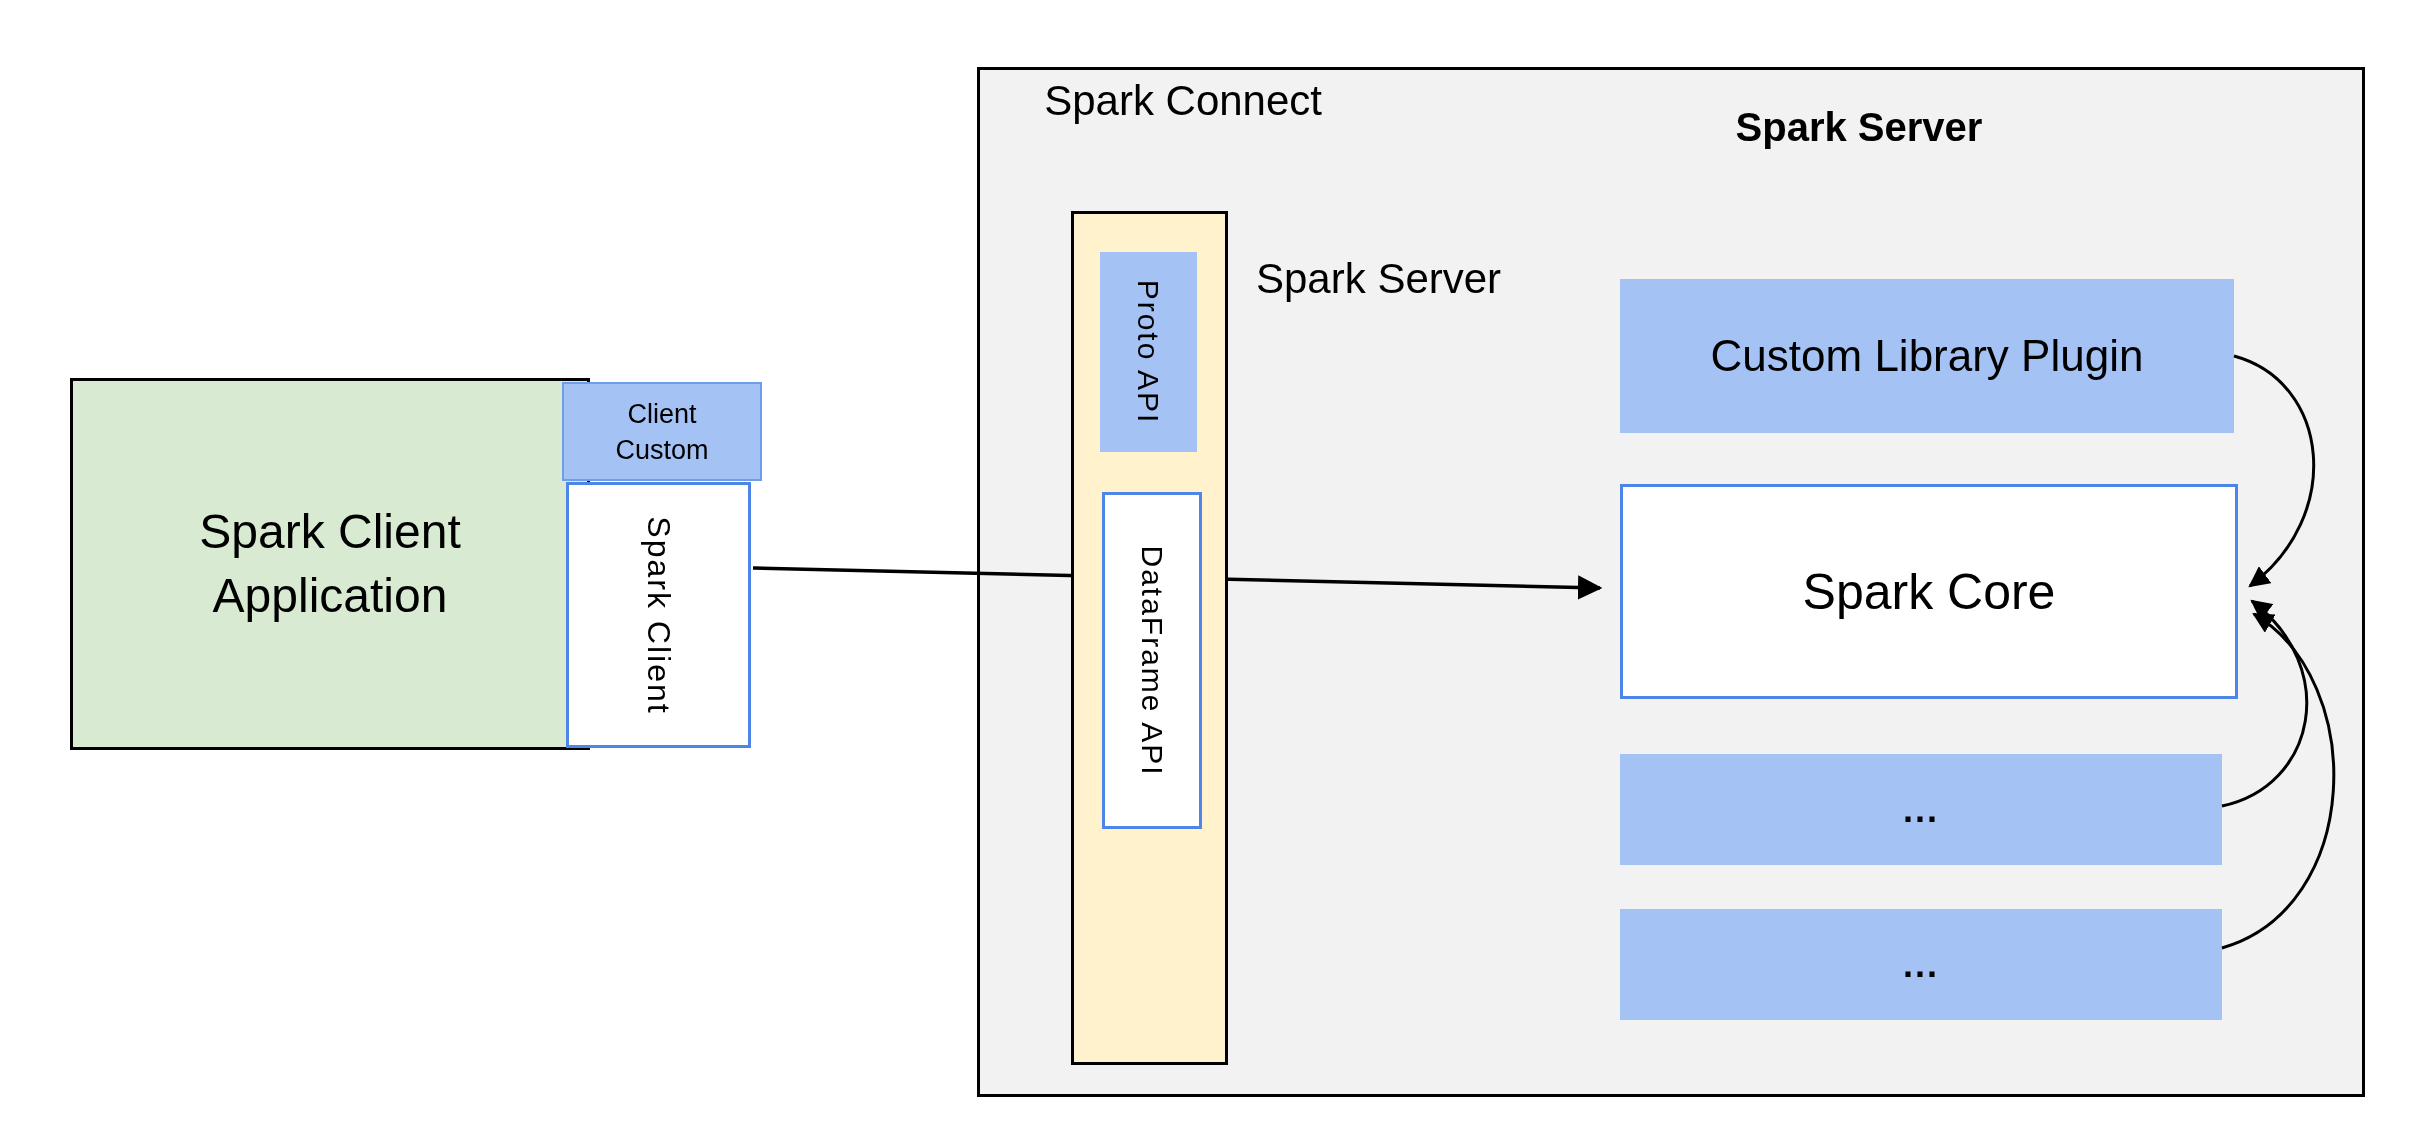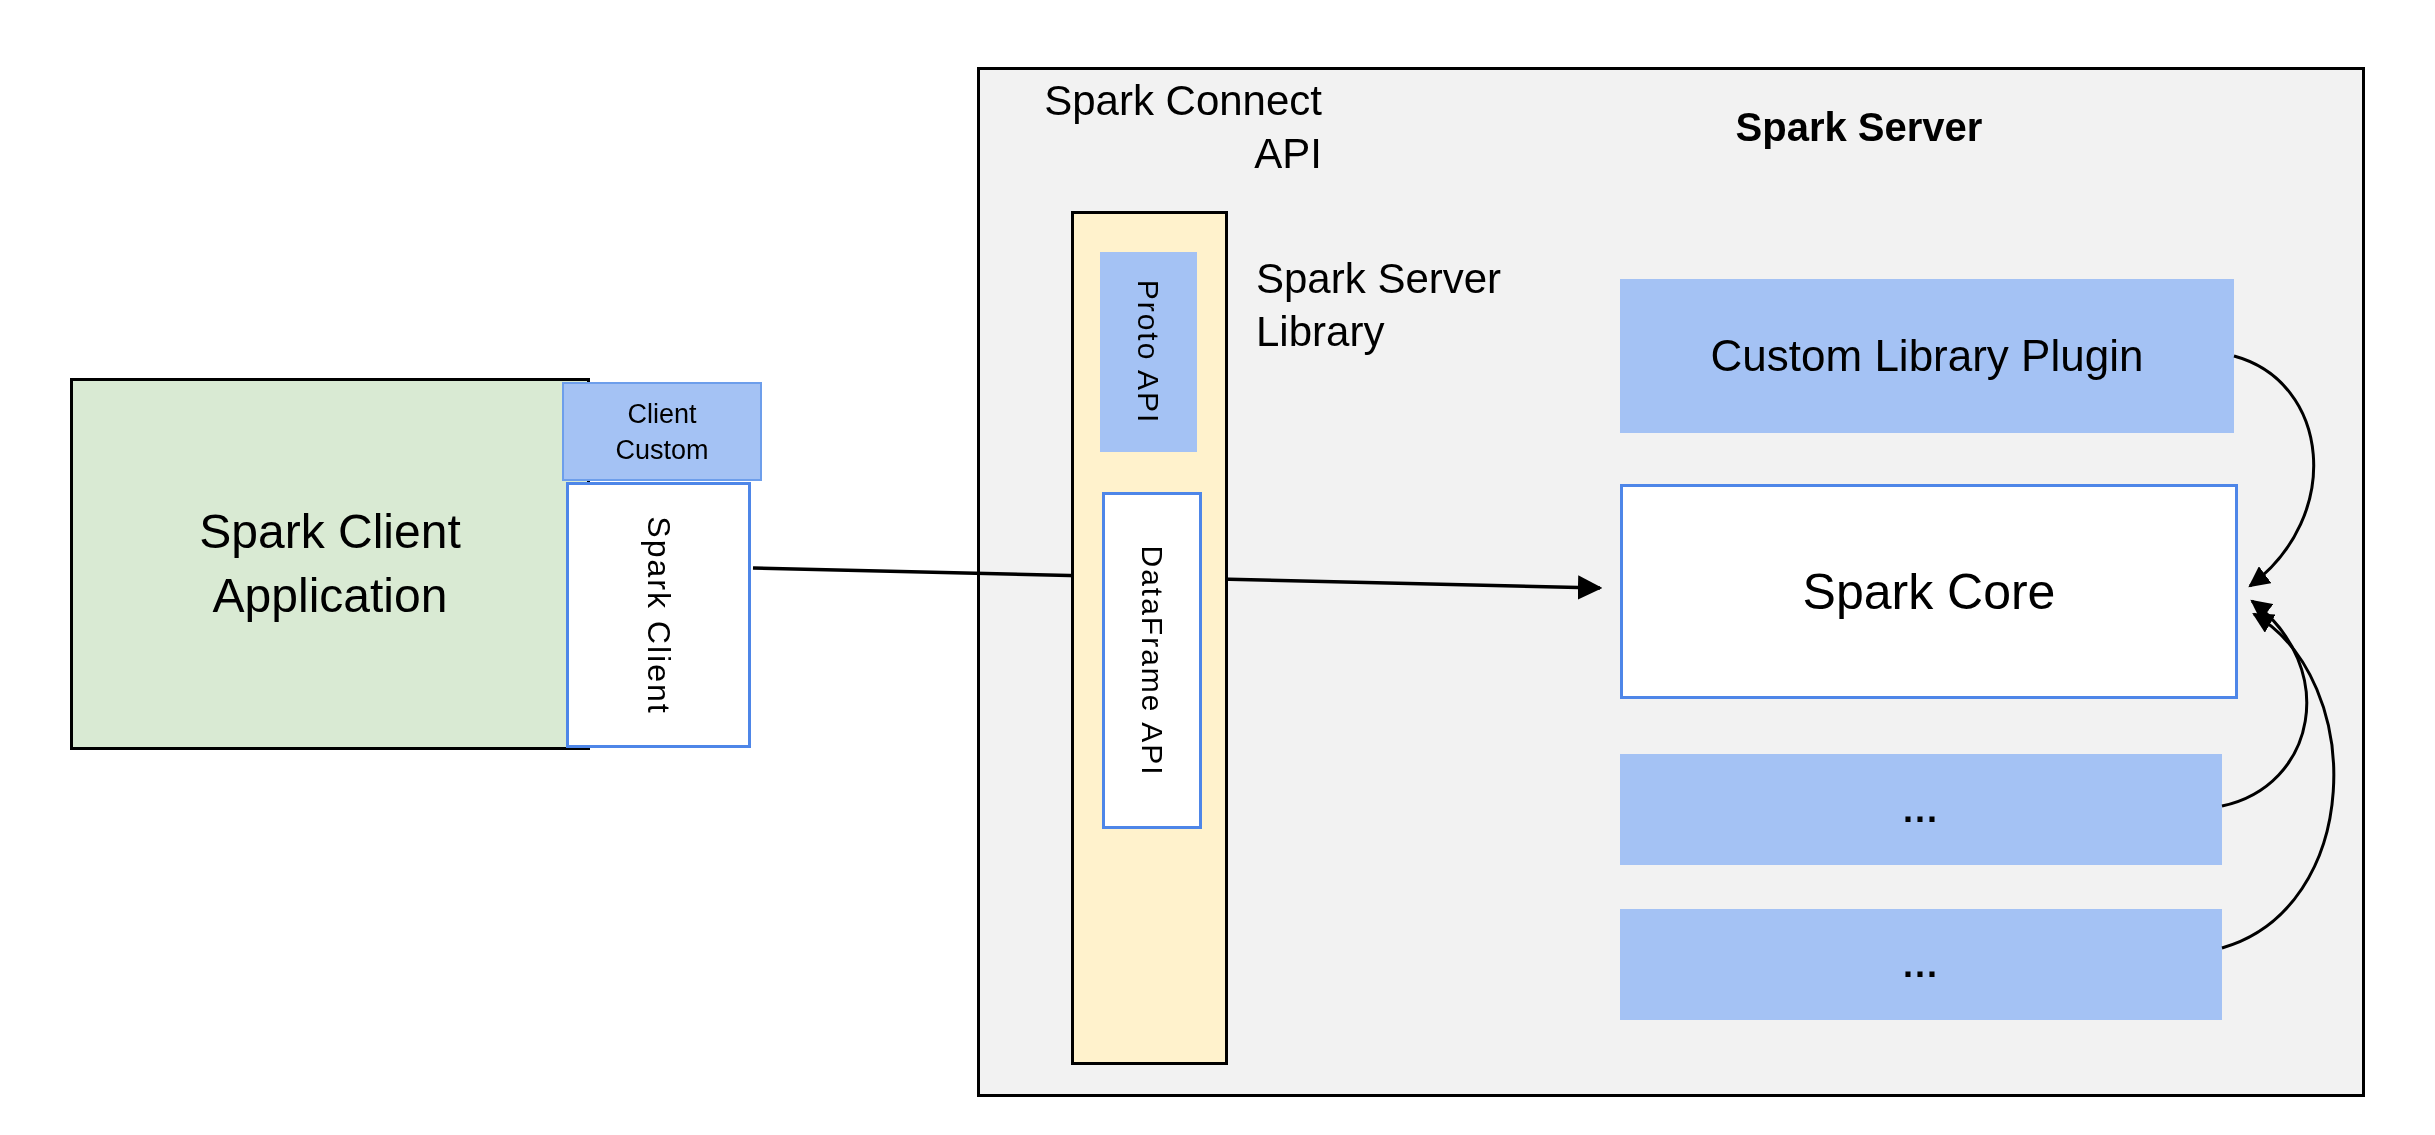--- a/index.html
+++ b/index.html
@@ -151,38 +151,36 @@
       <div>Custom</div>
     </div>
   </div>
 
   <div class="abs layer-box spark-client-box center-flex">
     <span class="vtext">Spark Client</span>
   </div>
 
   <div class="abs layer-box connect-title">
     <div>Spark Connect</div>
-    <div>API</div>
   </div>
 
   <div class="abs layer-box server-title">Spark Server</div>
 
   <div class="abs layer-box yellow-bar"></div>
 
   <div class="abs layer-box proto-box center-flex">
     <span class="vtext">Proto API</span>
   </div>
 
   <div class="abs layer-box dataframe-box center-flex">
     <span class="vtext">DataFrame API</span>
   </div>
 
   <div class="abs layer-box server-library-label">
     <div>Spark Server</div>
-    <div>Library</div>
   </div>
 
   <div class="abs layer-box core-box center-flex">
     <span>Spark Core</span>
   </div>
 
   <div class="abs layer-box plugin-box center-flex">
     <span>Custom Library Plugin</span>
   </div>
 

